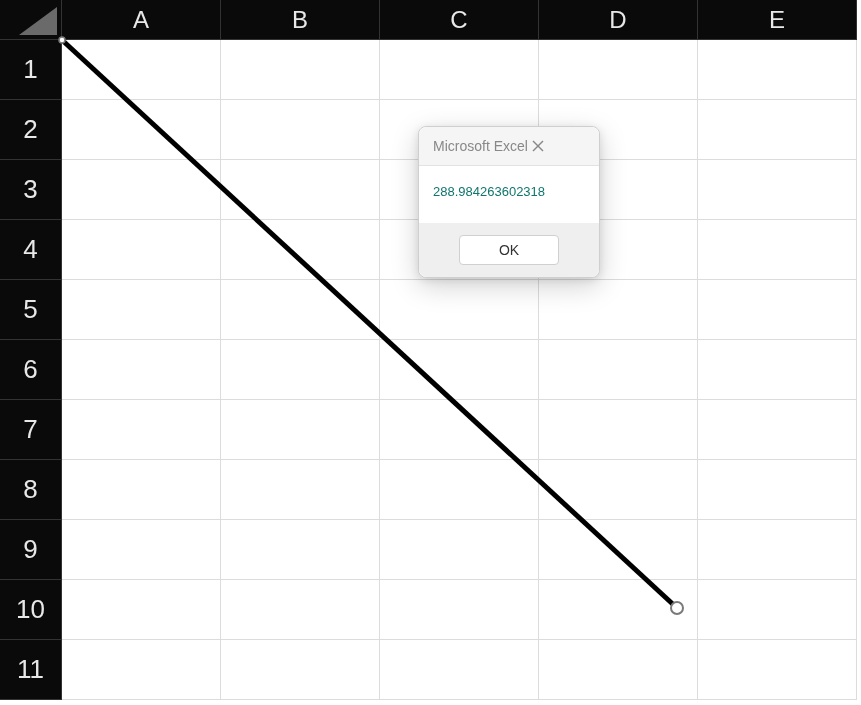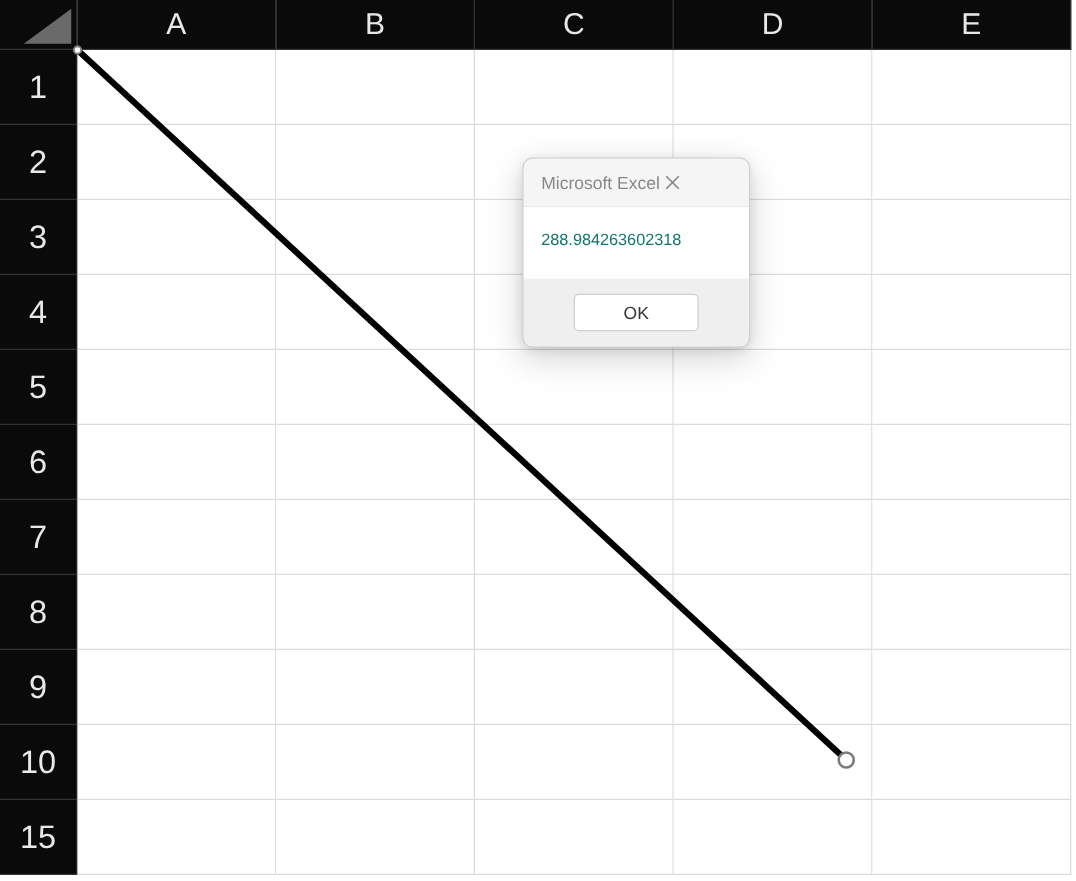--- a/index.html
+++ b/index.html
@@ -217,21 +217,21 @@
   <div class="cell"></div>
   <div class="cell"></div>
 
   <div class="row-header">10</div>
   <div class="cell"></div>
   <div class="cell"></div>
   <div class="cell"></div>
   <div class="cell"></div>
   <div class="cell"></div>
 
-  <div class="row-header">15</div>
+  <div class="row-header">11</div>
   <div class="cell"></div>
   <div class="cell"></div>
   <div class="cell"></div>
   <div class="cell"></div>
   <div class="cell"></div>
 </div>
 
 <div class="line-shape">
   <svg class="line-svg" viewBox="0 0 640 590">
     <line x1="0" y1="0" x2="615" y2="568" stroke="#000000" stroke-width="5"></line>

